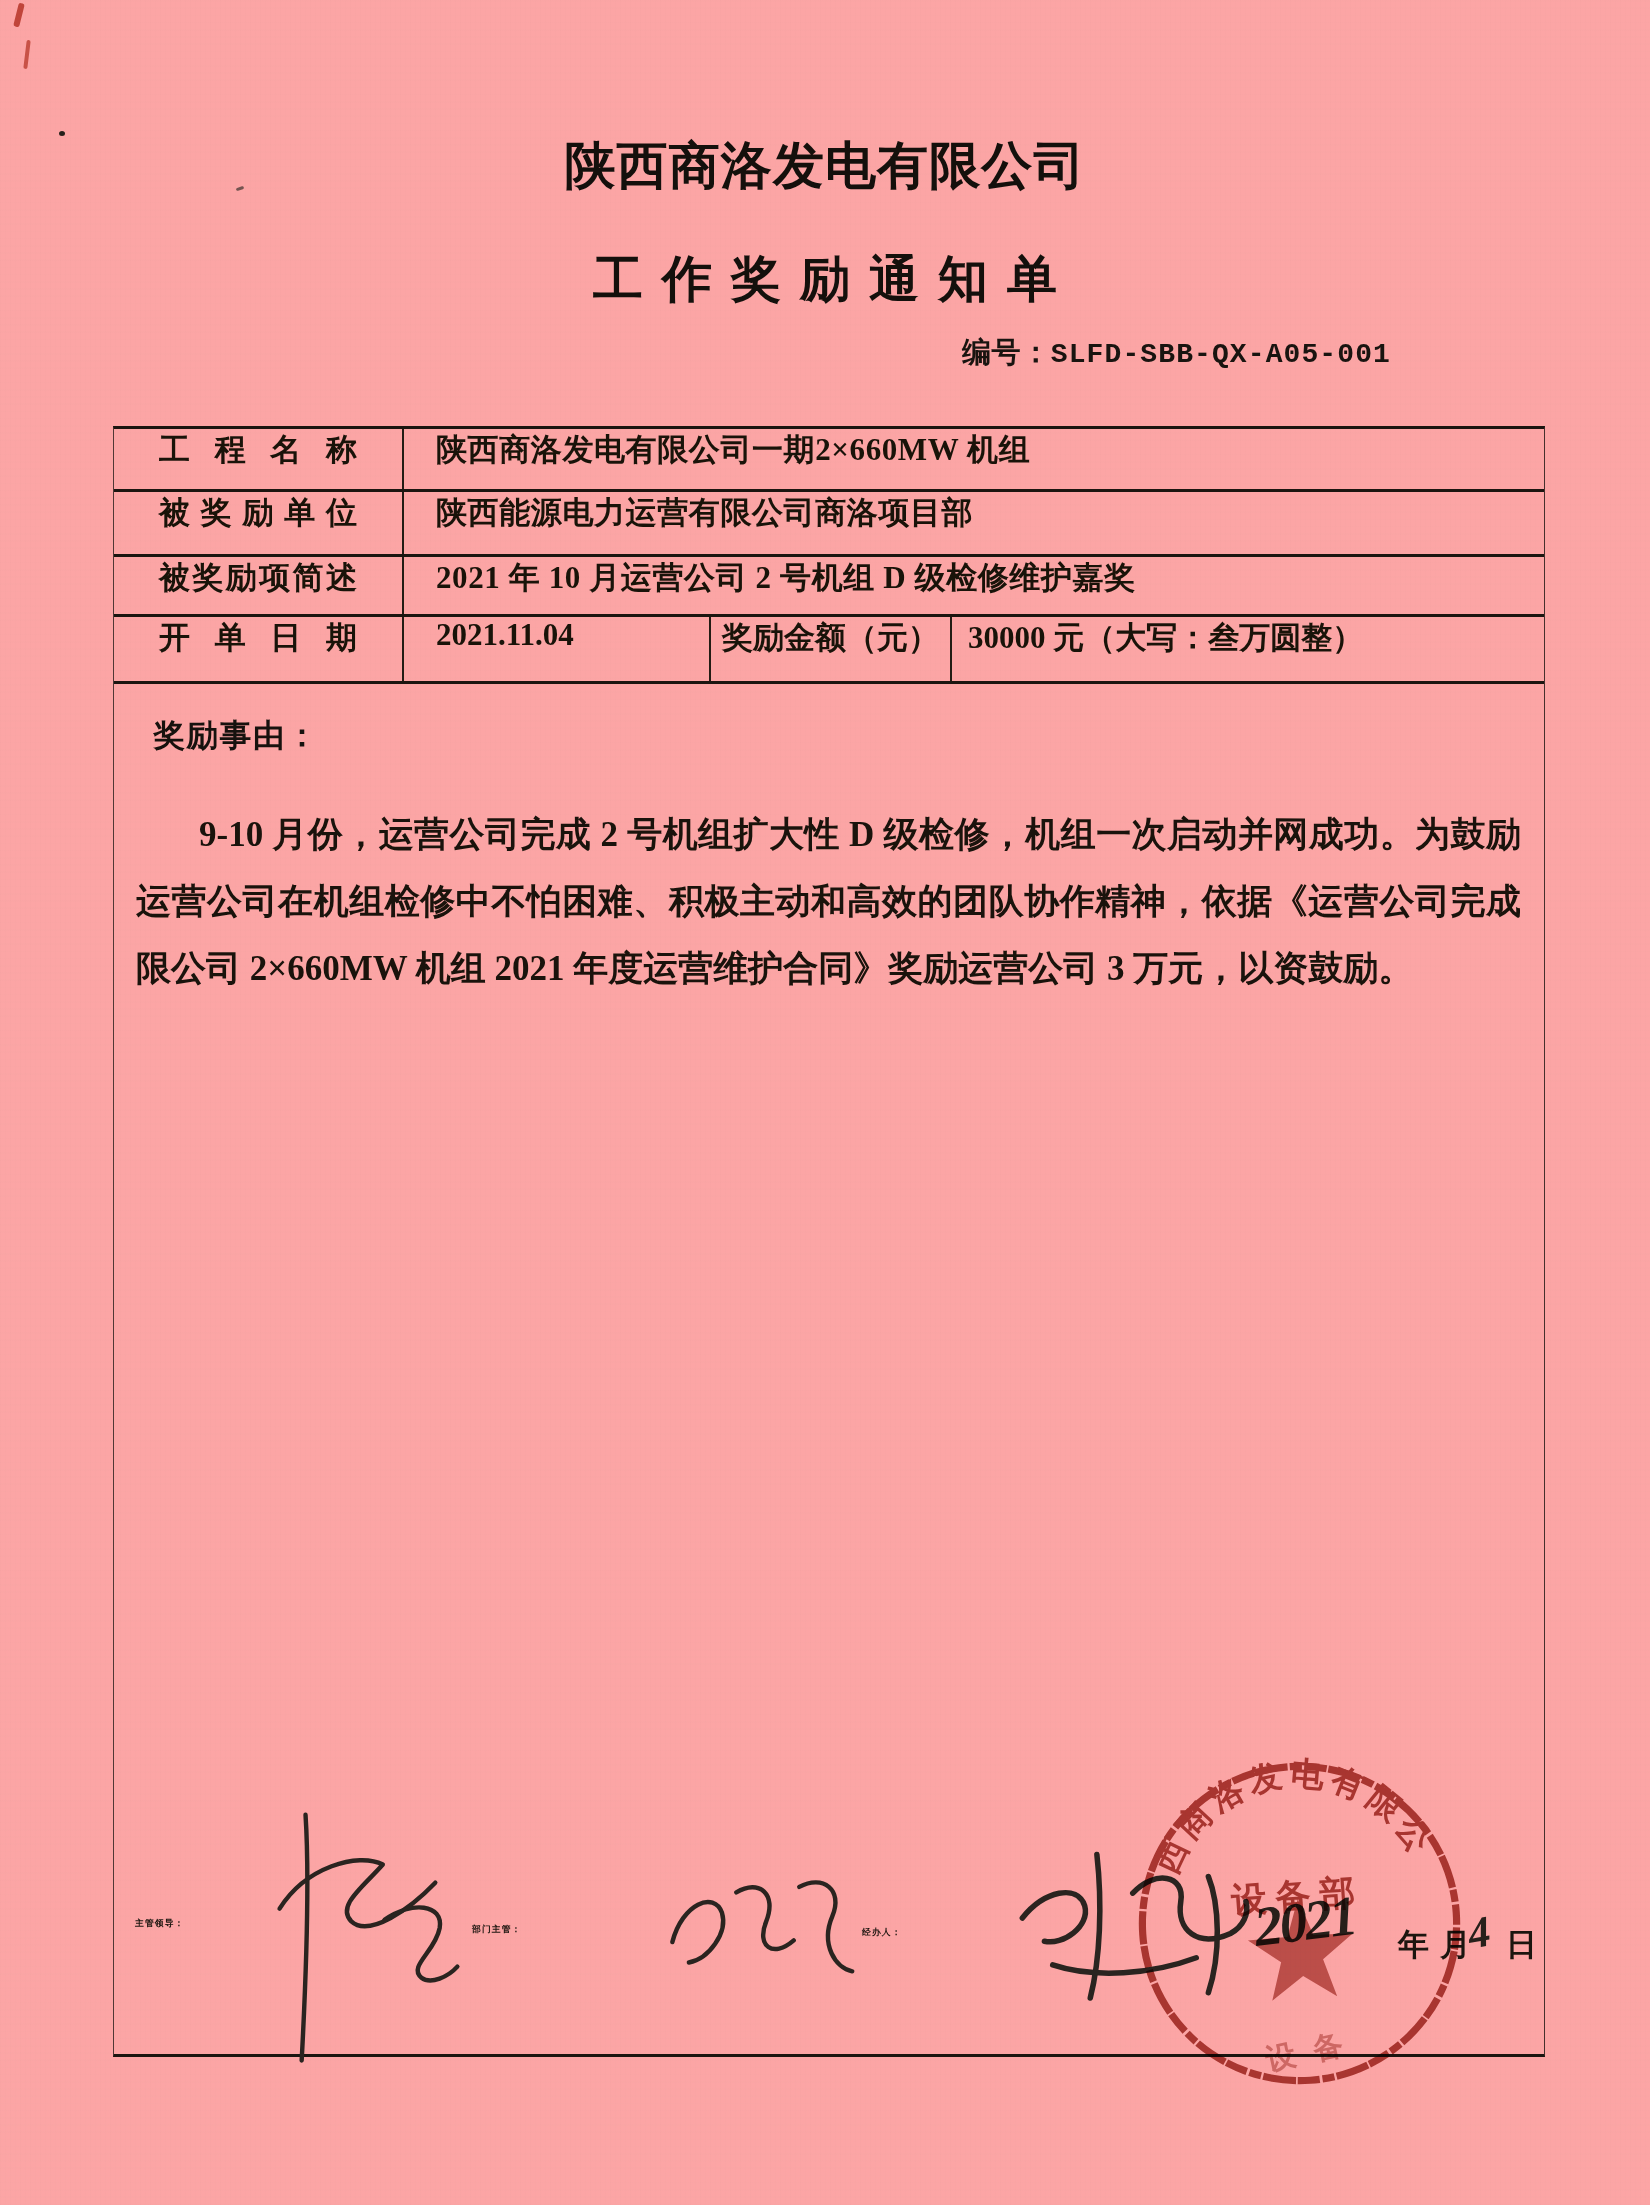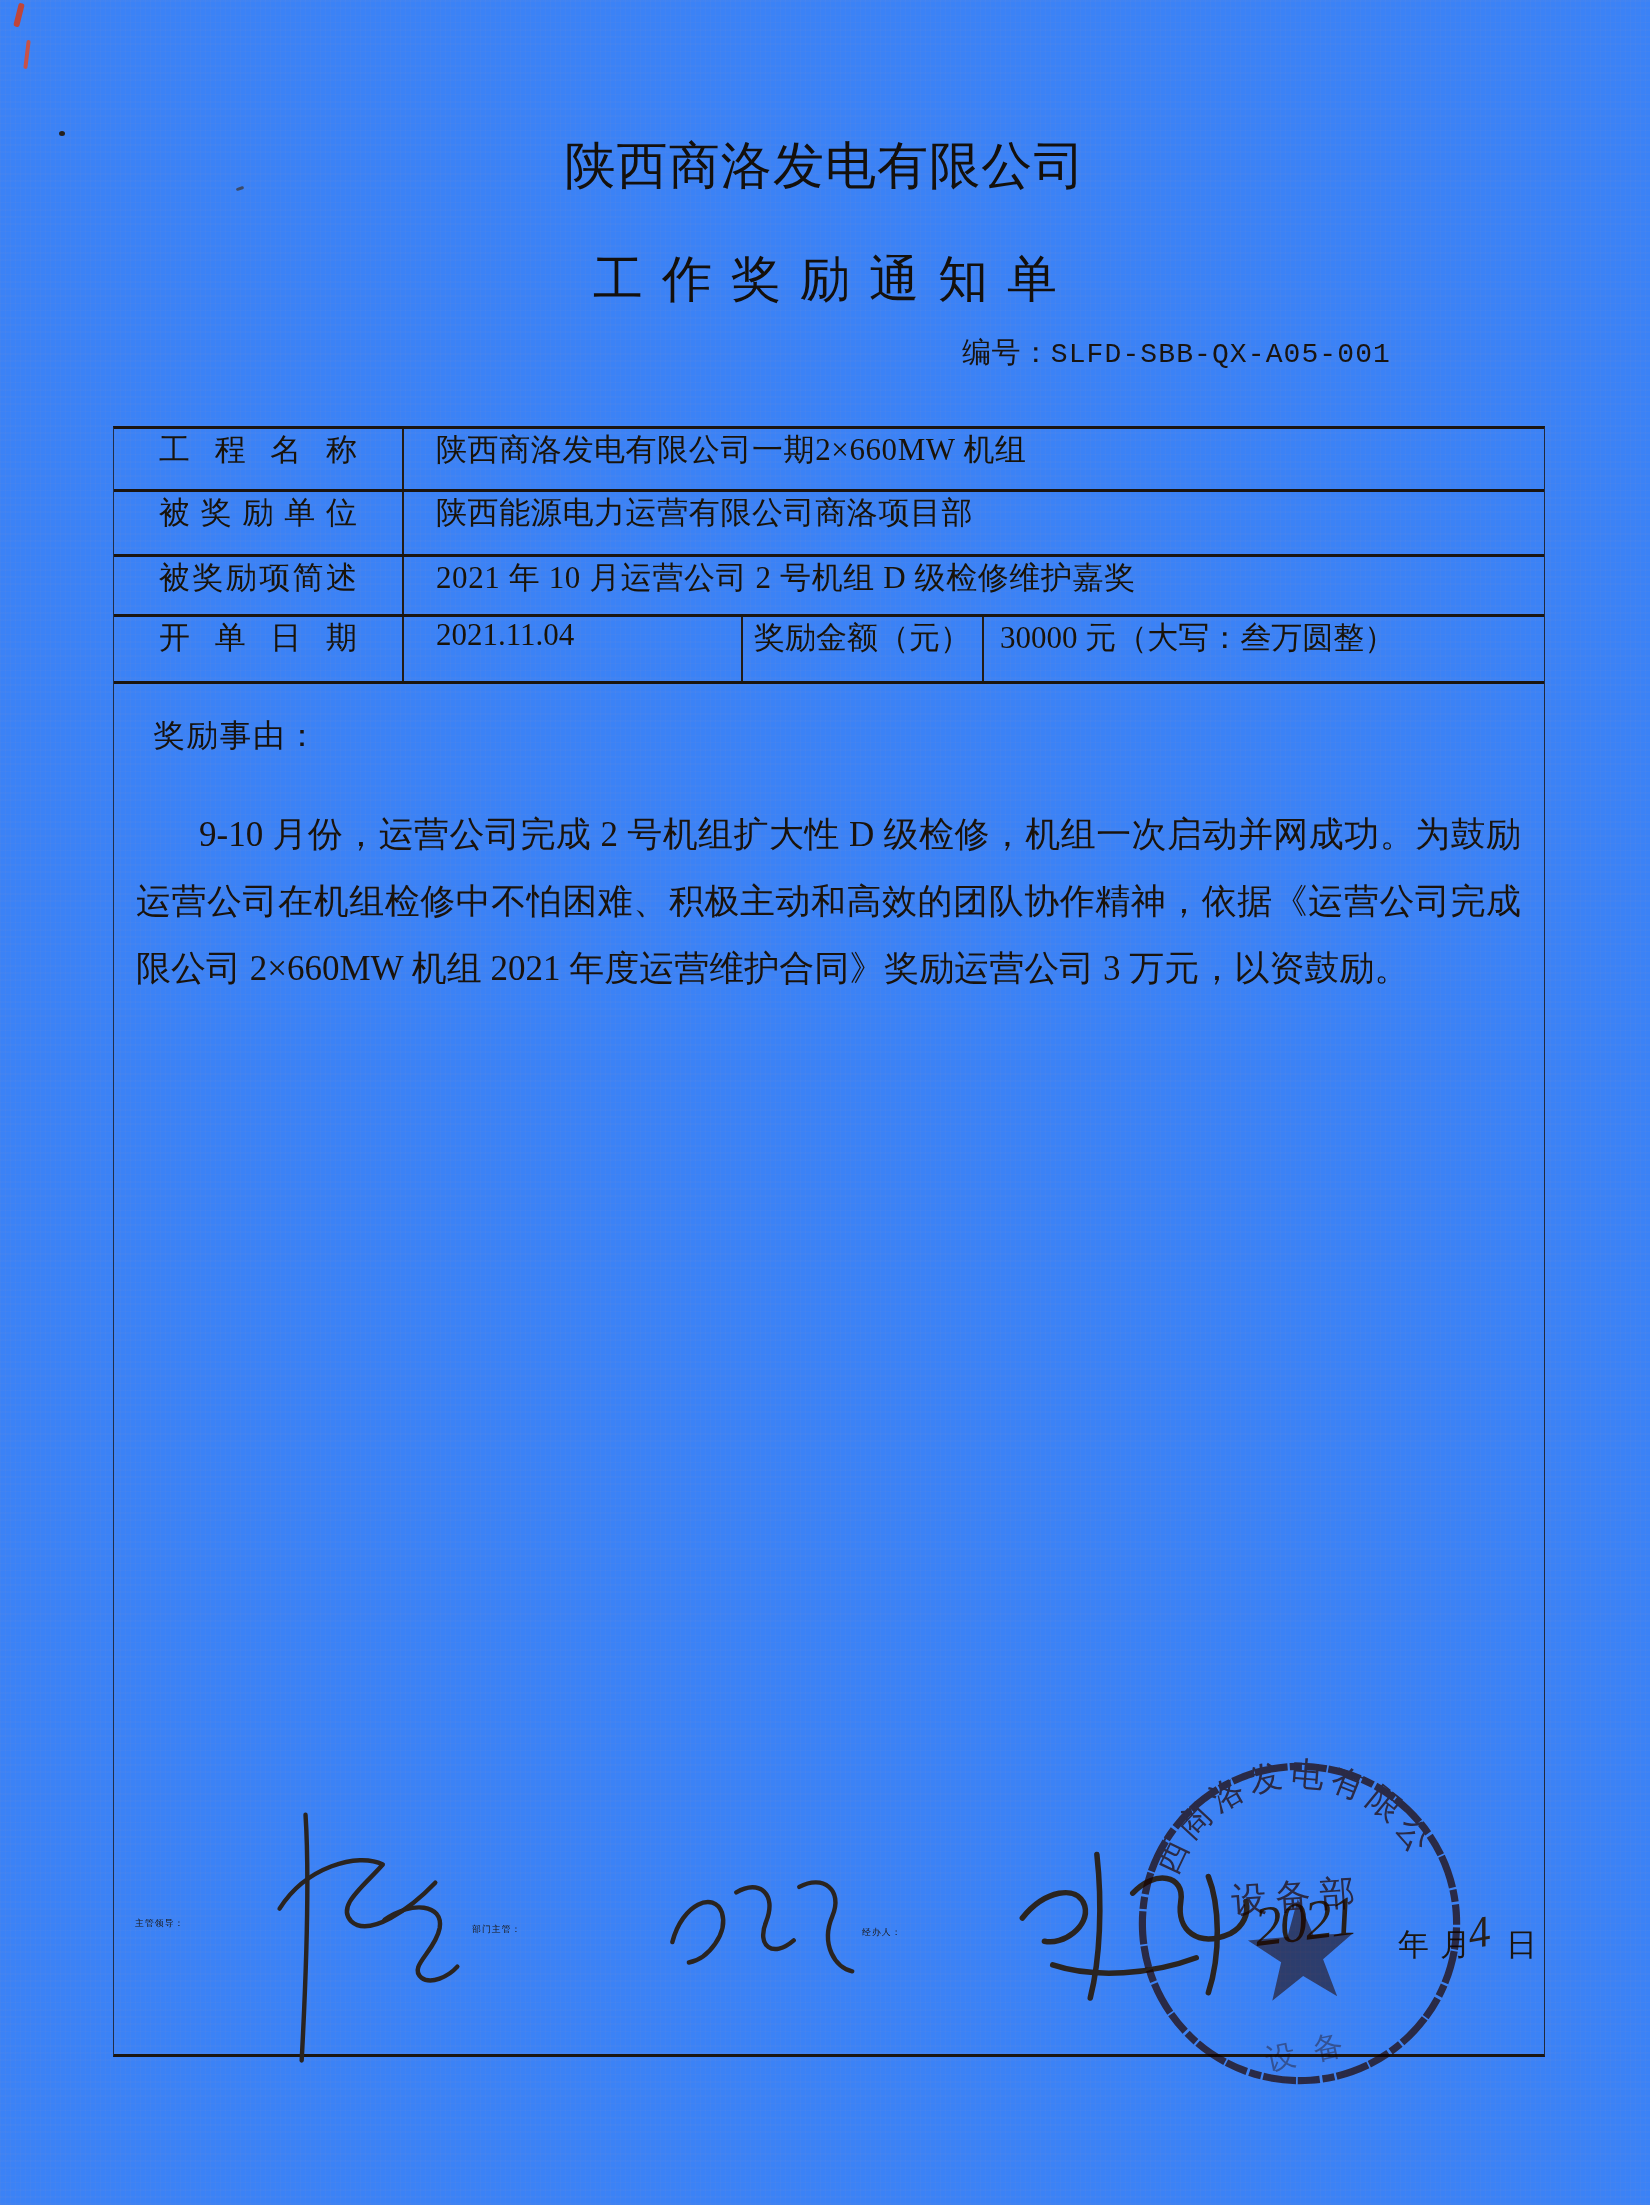--- a/index.html
+++ b/index.html
@@ -1,22 +1,23 @@
 <!DOCTYPE html>
 <html style="font-size:8.8px"><head>
 <meta charset="utf-8">
 <style>
   html,body{margin:0;padding:0;background:#e8e4e0;}
   .page{
     position:relative;
     width:1650px;height:2205px;
-    background:#3b82f6;
+    background:#fca5a5;
     font-family:"Liberation Serif","DejaVu Serif",serif;
     color:#17120e;
     overflow:hidden;
+    font-weight:bold;
   }
   
   .page::before{
     content:"";position:absolute;inset:0;pointer-events:none;
     background:
       repeating-linear-gradient(90deg, rgba(205,150,140,.05) 0 1.1px, transparent 1.1px 5px),
       repeating-linear-gradient(0deg, rgba(210,160,150,.035) 0 1.7px, transparent 1.7px 7.2px);
     z-index:0;
   }
   .t1{
@@ -43,21 +44,21 @@
     box-sizing:border-box;
     z-index:1;
   }
   .trow{display:flex;width:100%;box-sizing:border-box;border-bottom:3.9px solid #1b1510;}
   .cell{box-sizing:border-box;display:flex;font-size:31px;color:#191309;}
   .cell + .cell{border-left:2.2px solid #231c14;}
   .lblcell{width:288px;flex:none;justify-content:center;}
   .lblcell .just{display:block;width:100%;padding:0 45px;text-align:justify;text-align-last:justify;}
   .valcell{flex:1;padding-left:32px;letter-spacing:0.6px;}
   .r1{height:63px;} .r2{height:65px;} .r3{height:60px;} .r4{height:67px;}
-  .datecell{width:339px;flex:none;padding-left:32px;}
+  .datecell{width:307px;flex:none;padding-left:32px;}
   .amtlblcell{width:241px;flex:none;justify-content:center;}
   .amtvalcell{flex:1;padding-left:16px;}
 
   
   .bigcell{position:relative;width:100%;height:1372px;box-sizing:border-box;}
   .reason-head{position:absolute;left:19.4px;top:31px;font-size:31.5px;letter-spacing:1.7px;margin-left:20px;}
   .para{position:absolute;left:22px;top:117px;width:1385px;font-size:35px;line-height:67px;color:#1a130c;}
   .pline{text-align:justify;text-align-last:justify;}
   .pline.first{padding-left:63px;}
   .pline.last{text-align-last:left;}

